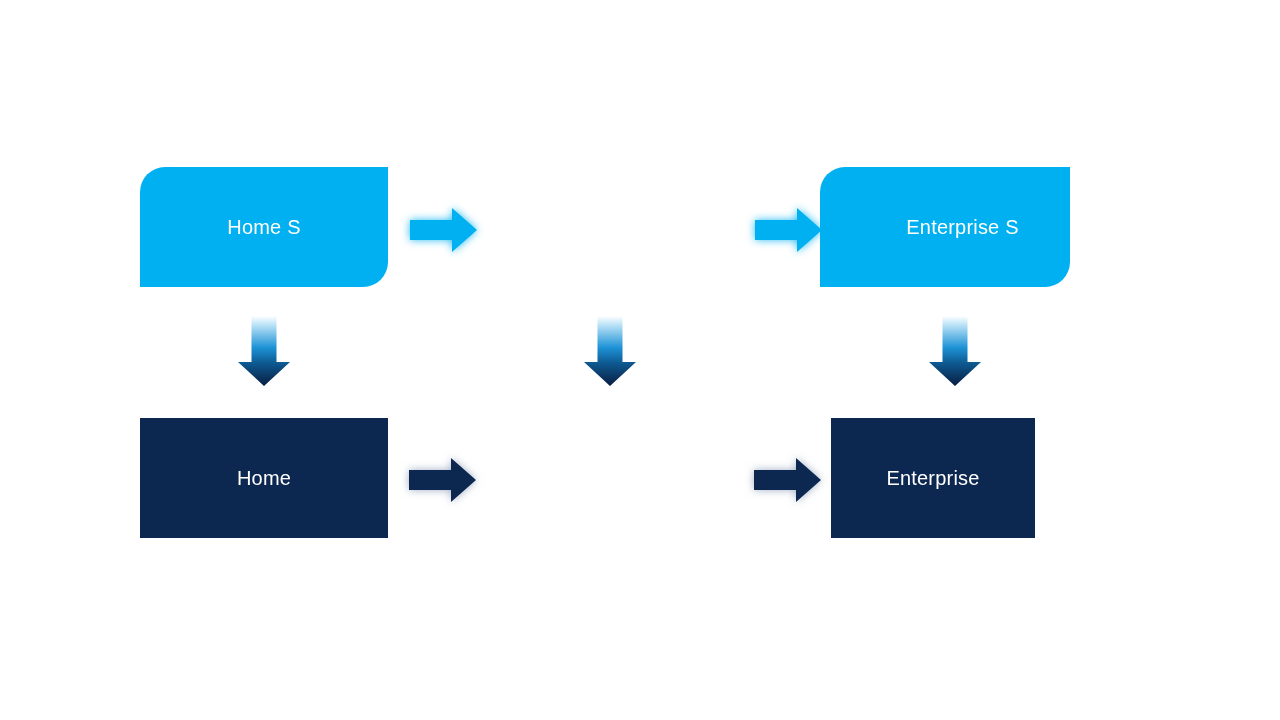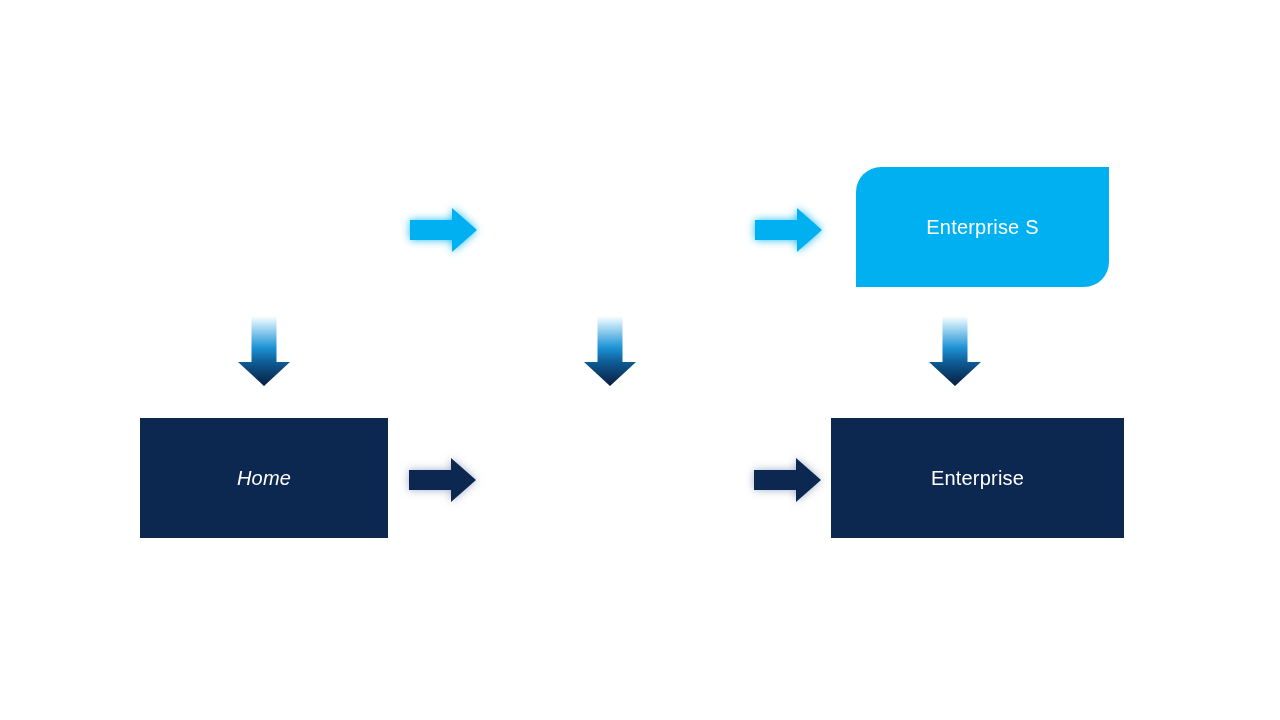--- a/index.html
+++ b/index.html
@@ -79,45 +79,48 @@
       <linearGradient id="downGrad" x1="0" y1="0" x2="0" y2="1">
         <stop offset="0%" stop-color="#FFFFFF"></stop>
         <stop offset="10%" stop-color="#C8E9F9"></stop>
         <stop offset="45%" stop-color="#1E93D6"></stop>
         <stop offset="66%" stop-color="#0E5C95"></stop>
         <stop offset="100%" stop-color="#091D40"></stop>
       </linearGradient>
     </defs>
   </svg>
 
-  <div class="box top" style="left:856px; width:253px;">
+  <div class="box top" style="left:140px; width:248px;">
+    <span class="box-label">Home S</span>
+  </div>
+  <div class="box top" style="left:820px; width:215px;padding-left:35px;">
     <span class="box-label">Enterprise S</span>
   </div>
 
   <svg class="arrow-right light" style="left:410px; top:208px;" viewBox="0 0 67 44">
     <polygon points="0,12 42,12 42,0 67,22 42,44 42,32 0,32"></polygon>
   </svg>
   <svg class="arrow-right light" style="left:755px; top:208px;" viewBox="0 0 67 44">
     <polygon points="0,12 42,12 42,0 67,22 42,44 42,32 0,32"></polygon>
   </svg>
 
   <svg class="arrow-down" style="left:238px;" viewBox="0 0 52 70">
     <polygon fill="url(#downGrad)" points="13.5,0 38.5,0 38.5,46 52,46 26,70 0,46 13.5,46"></polygon>
   </svg>
   <svg class="arrow-down" style="left:584px;" viewBox="0 0 52 70">
     <polygon fill="url(#downGrad)" points="13.5,0 38.5,0 38.5,46 52,46 26,70 0,46 13.5,46"></polygon>
   </svg>
   <svg class="arrow-down" style="left:929px;" viewBox="0 0 52 70">
     <polygon fill="url(#downGrad)" points="13.5,0 38.5,0 38.5,46 52,46 26,70 0,46 13.5,46"></polygon>
   </svg>
 
-  <div class="box bottom" style="left:140px; width:248px;font-style:italic;">
+  <div class="box bottom" style="left:140px; width:248px;">
     <span class="box-label">Home</span>
   </div>
-  <div class="box bottom" style="left:831px; width:293px;">
+  <div class="box bottom" style="left:831px; width:204px;">
     <span class="box-label">Enterprise</span>
   </div>
 
   <svg class="arrow-right dark" style="left:409px; top:458px;" viewBox="0 0 67 44">
     <polygon points="0,12 42,12 42,0 67,22 42,44 42,32 0,32"></polygon>
   </svg>
   <svg class="arrow-right dark" style="left:754px; top:458px;" viewBox="0 0 67 44">
     <polygon points="0,12 42,12 42,0 67,22 42,44 42,32 0,32"></polygon>
   </svg>
 

